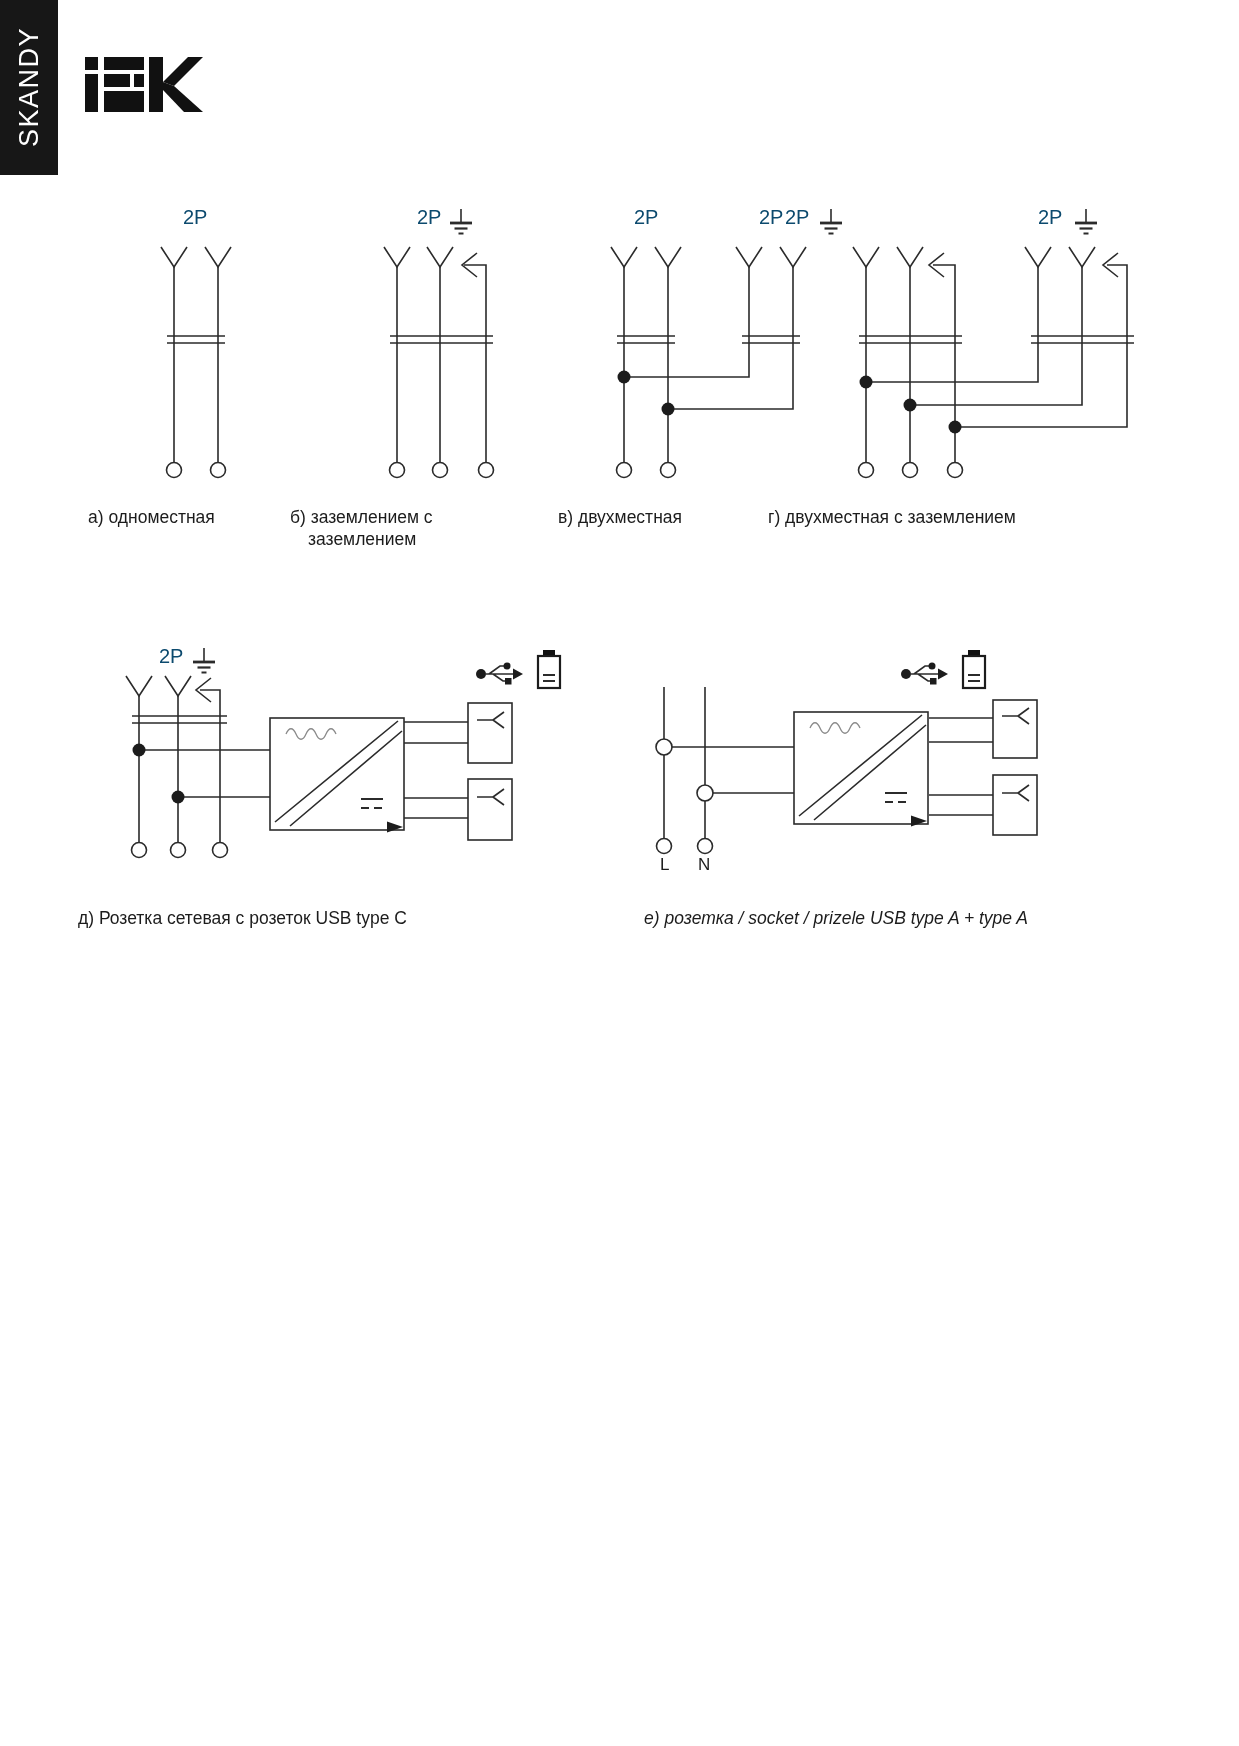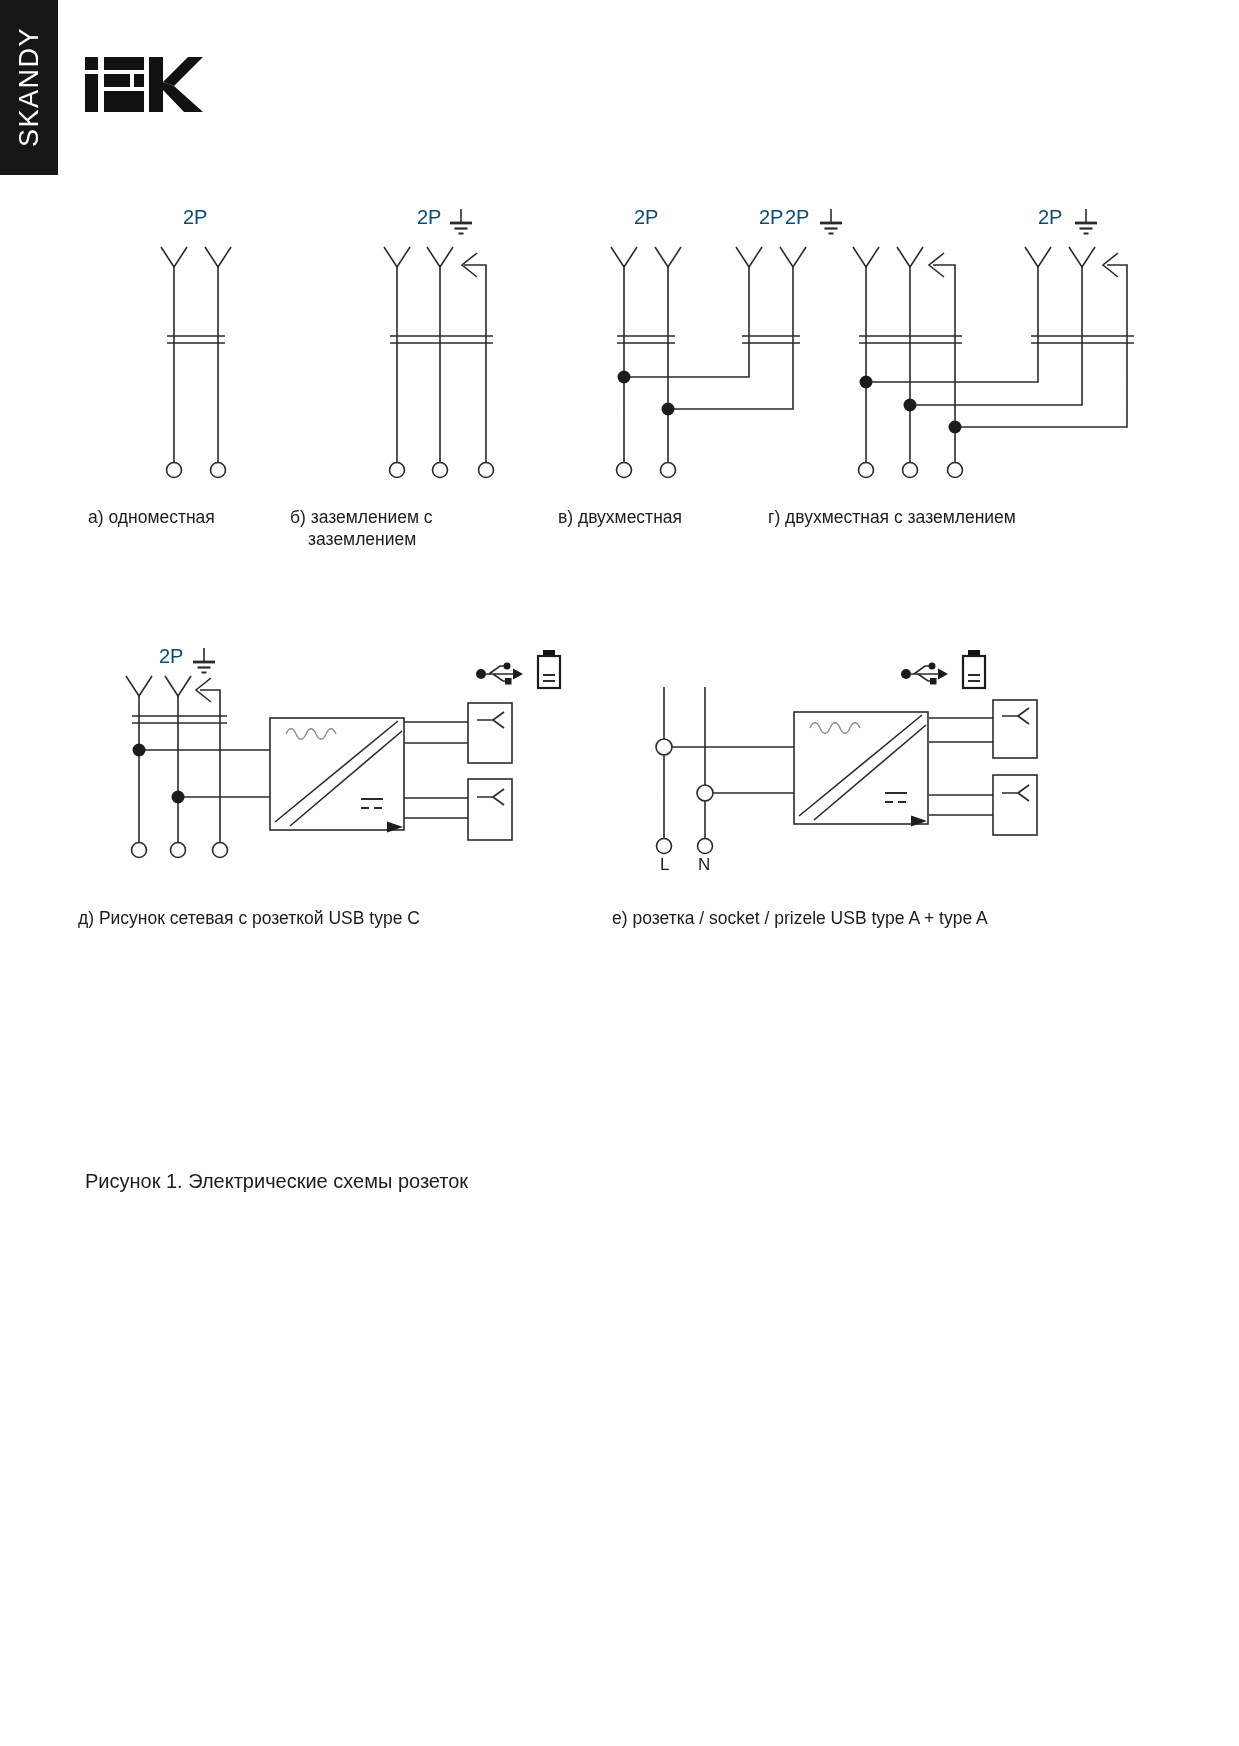--- a/index.html
+++ b/index.html
@@ -184,21 +184,20 @@
   <div class="abs lbl-2p" style="left:785px;top:206px;">2P</div>
   <div class="abs lbl-2p" style="left:1038px;top:206px;">2P</div>
   <div class="abs lbl-2p" style="left:159px;top:645px;">2P</div>
 
   <div class="abs cap" style="left:88px;top:507px;">а) одноместная</div>
   <div class="abs cap" style="left:290px;top:507px;">б) заземлением с</div>
   <div class="abs cap" style="left:308px;top:529px;">заземлением</div>
   <div class="abs cap" style="left:550px;top:507px;margin-left:8px;">в) двухместная</div>
   <div class="abs cap" style="left:768px;top:507px;">г) двухместная с заземлением</div>
 
-  <div class="abs cap" style="left:78px;top:908px;">д) Рисунок сетевая с розеткой USB type C</div>
-  <div class="abs cap" style="left:612px;top:908px;">е) розетка / socket / prizele USB type A + type A</div>
+  <div class="abs cap" style="left:78px;top:908px;">д) Розетка сетевая с розеток USB type C</div>
+  <div class="abs cap" style="left:644px;top:908px;font-style:italic;">е) розетка / socket / prizele USB type A + type A</div>
 
   <div class="abs term" style="left:660px;top:855px;">L</div>
   <div class="abs term" style="left:698px;top:855px;">N</div>
 
-  <div id="fig-caption" class="abs" style="left:85px;top:1170px;">Рисунок 1. Электрические схемы розеток</div>
 
 </div>
 
 </body></html>

